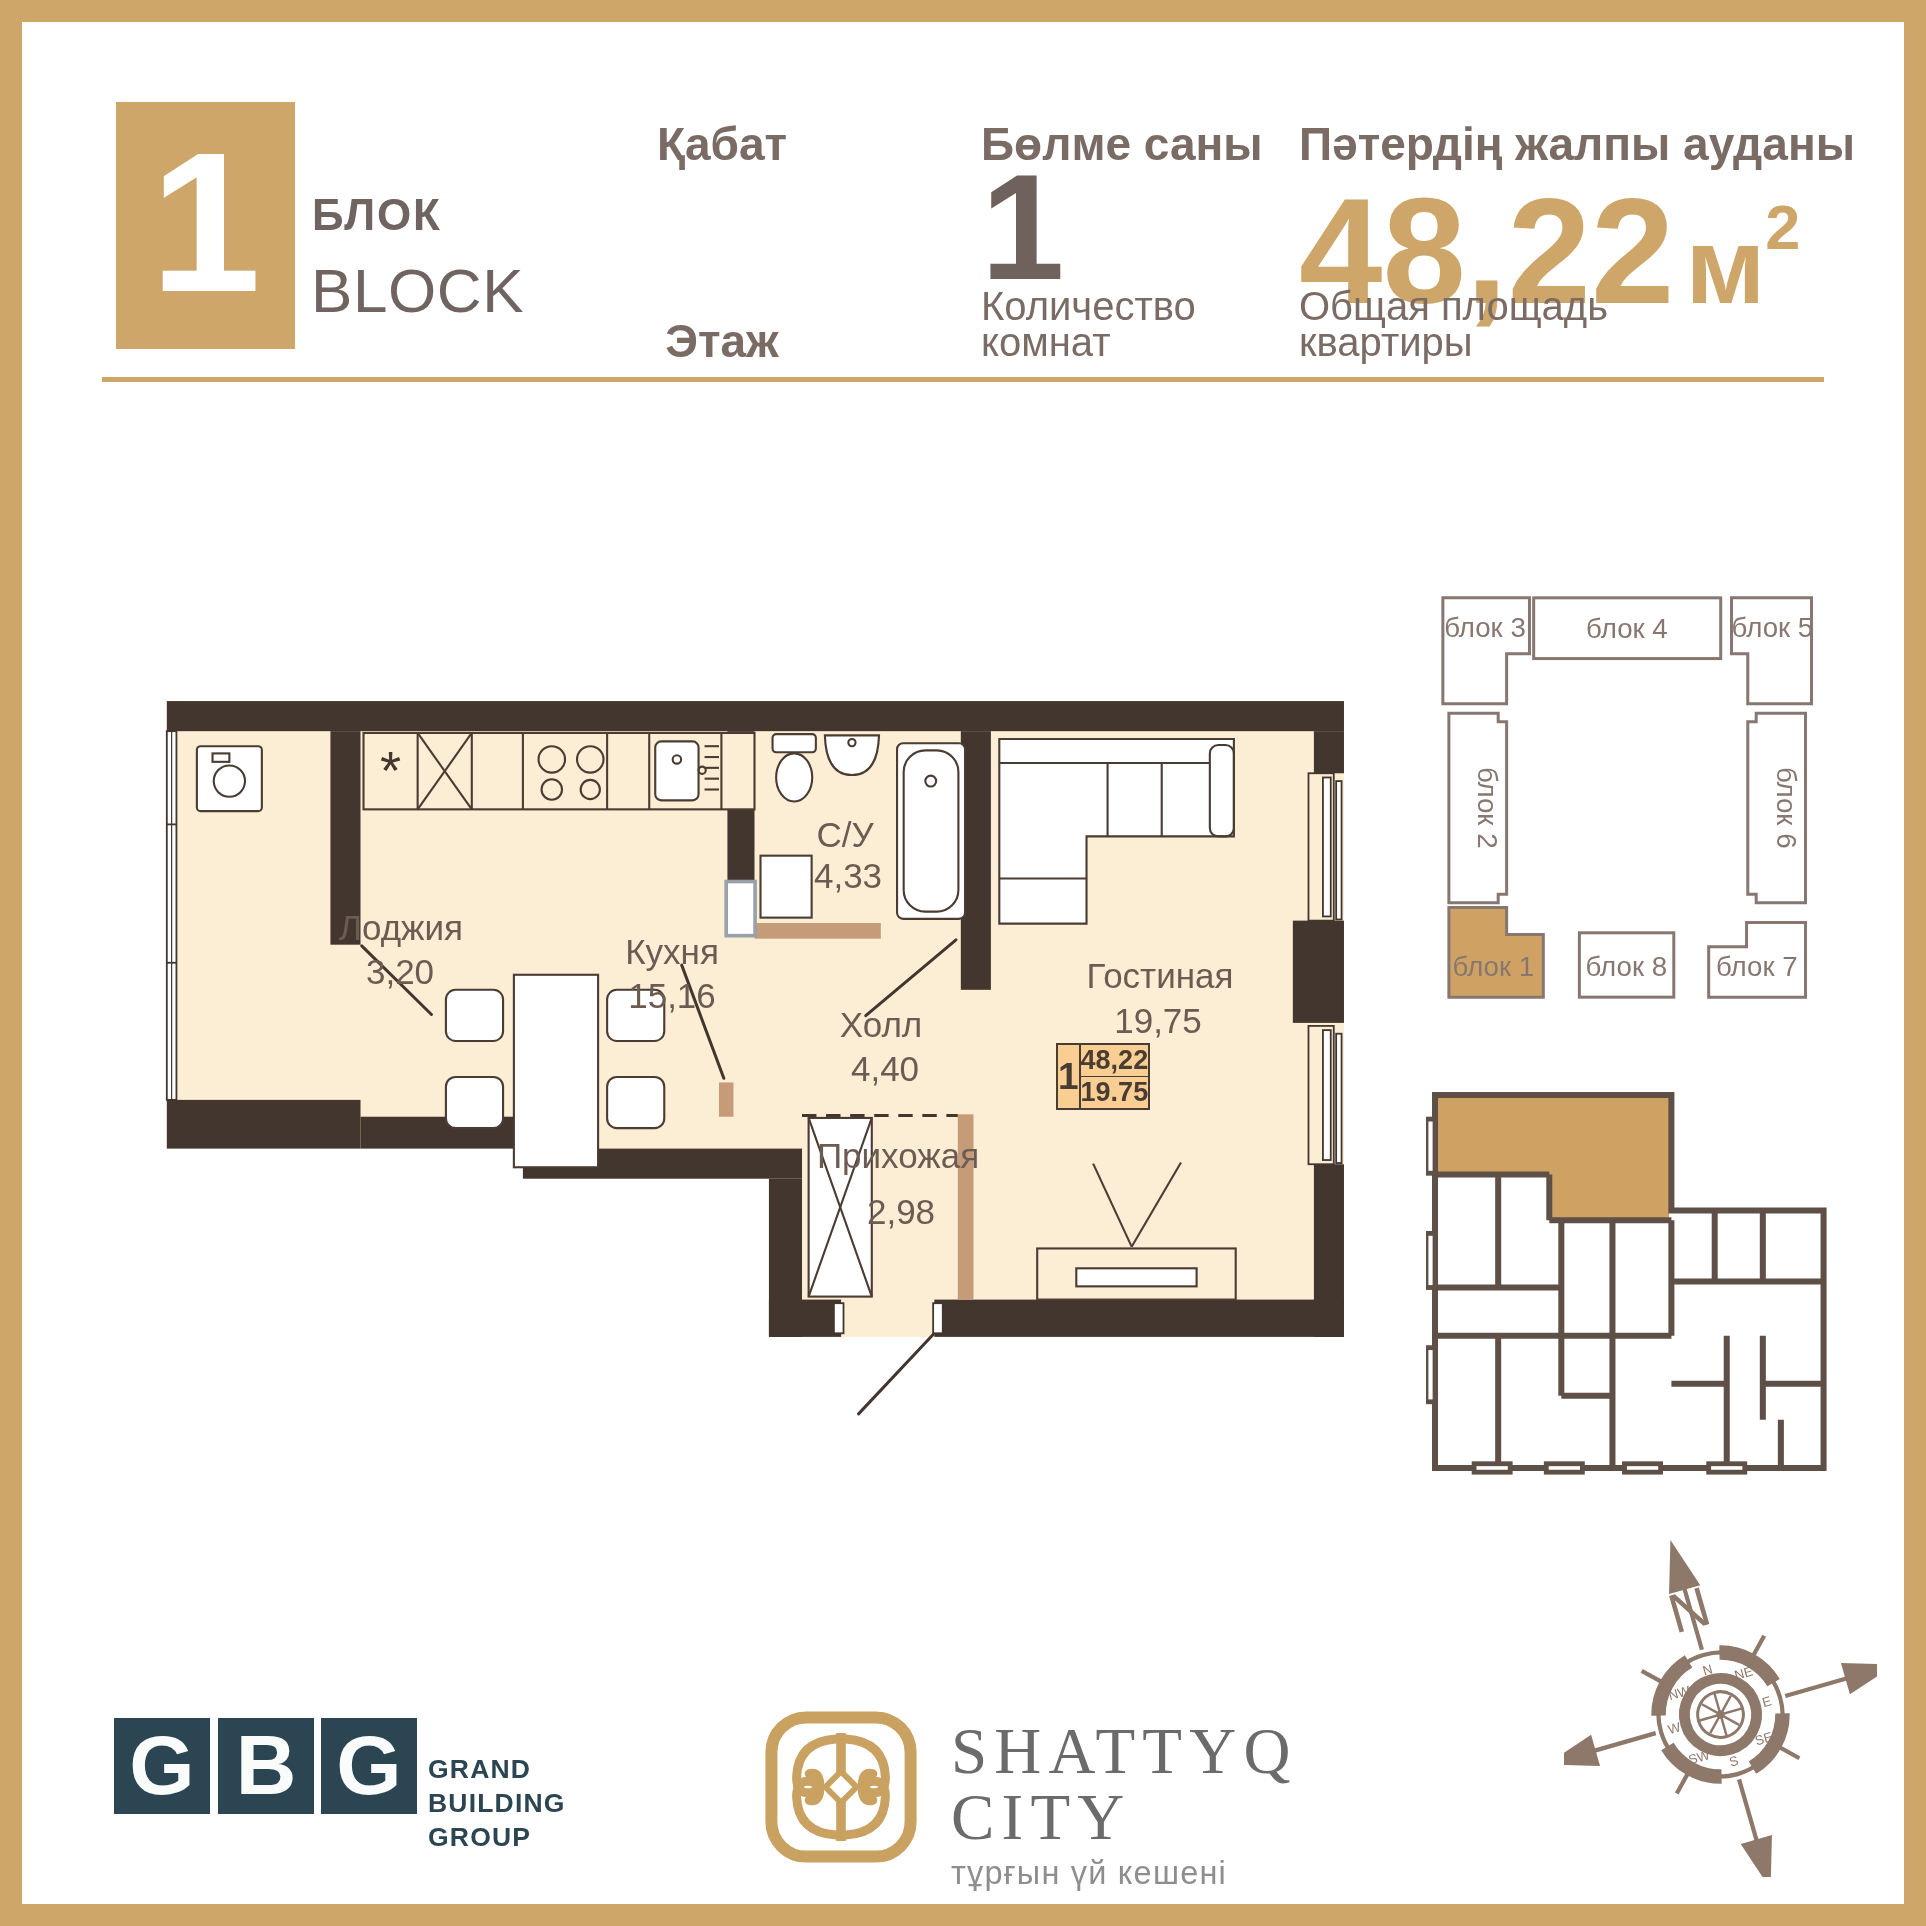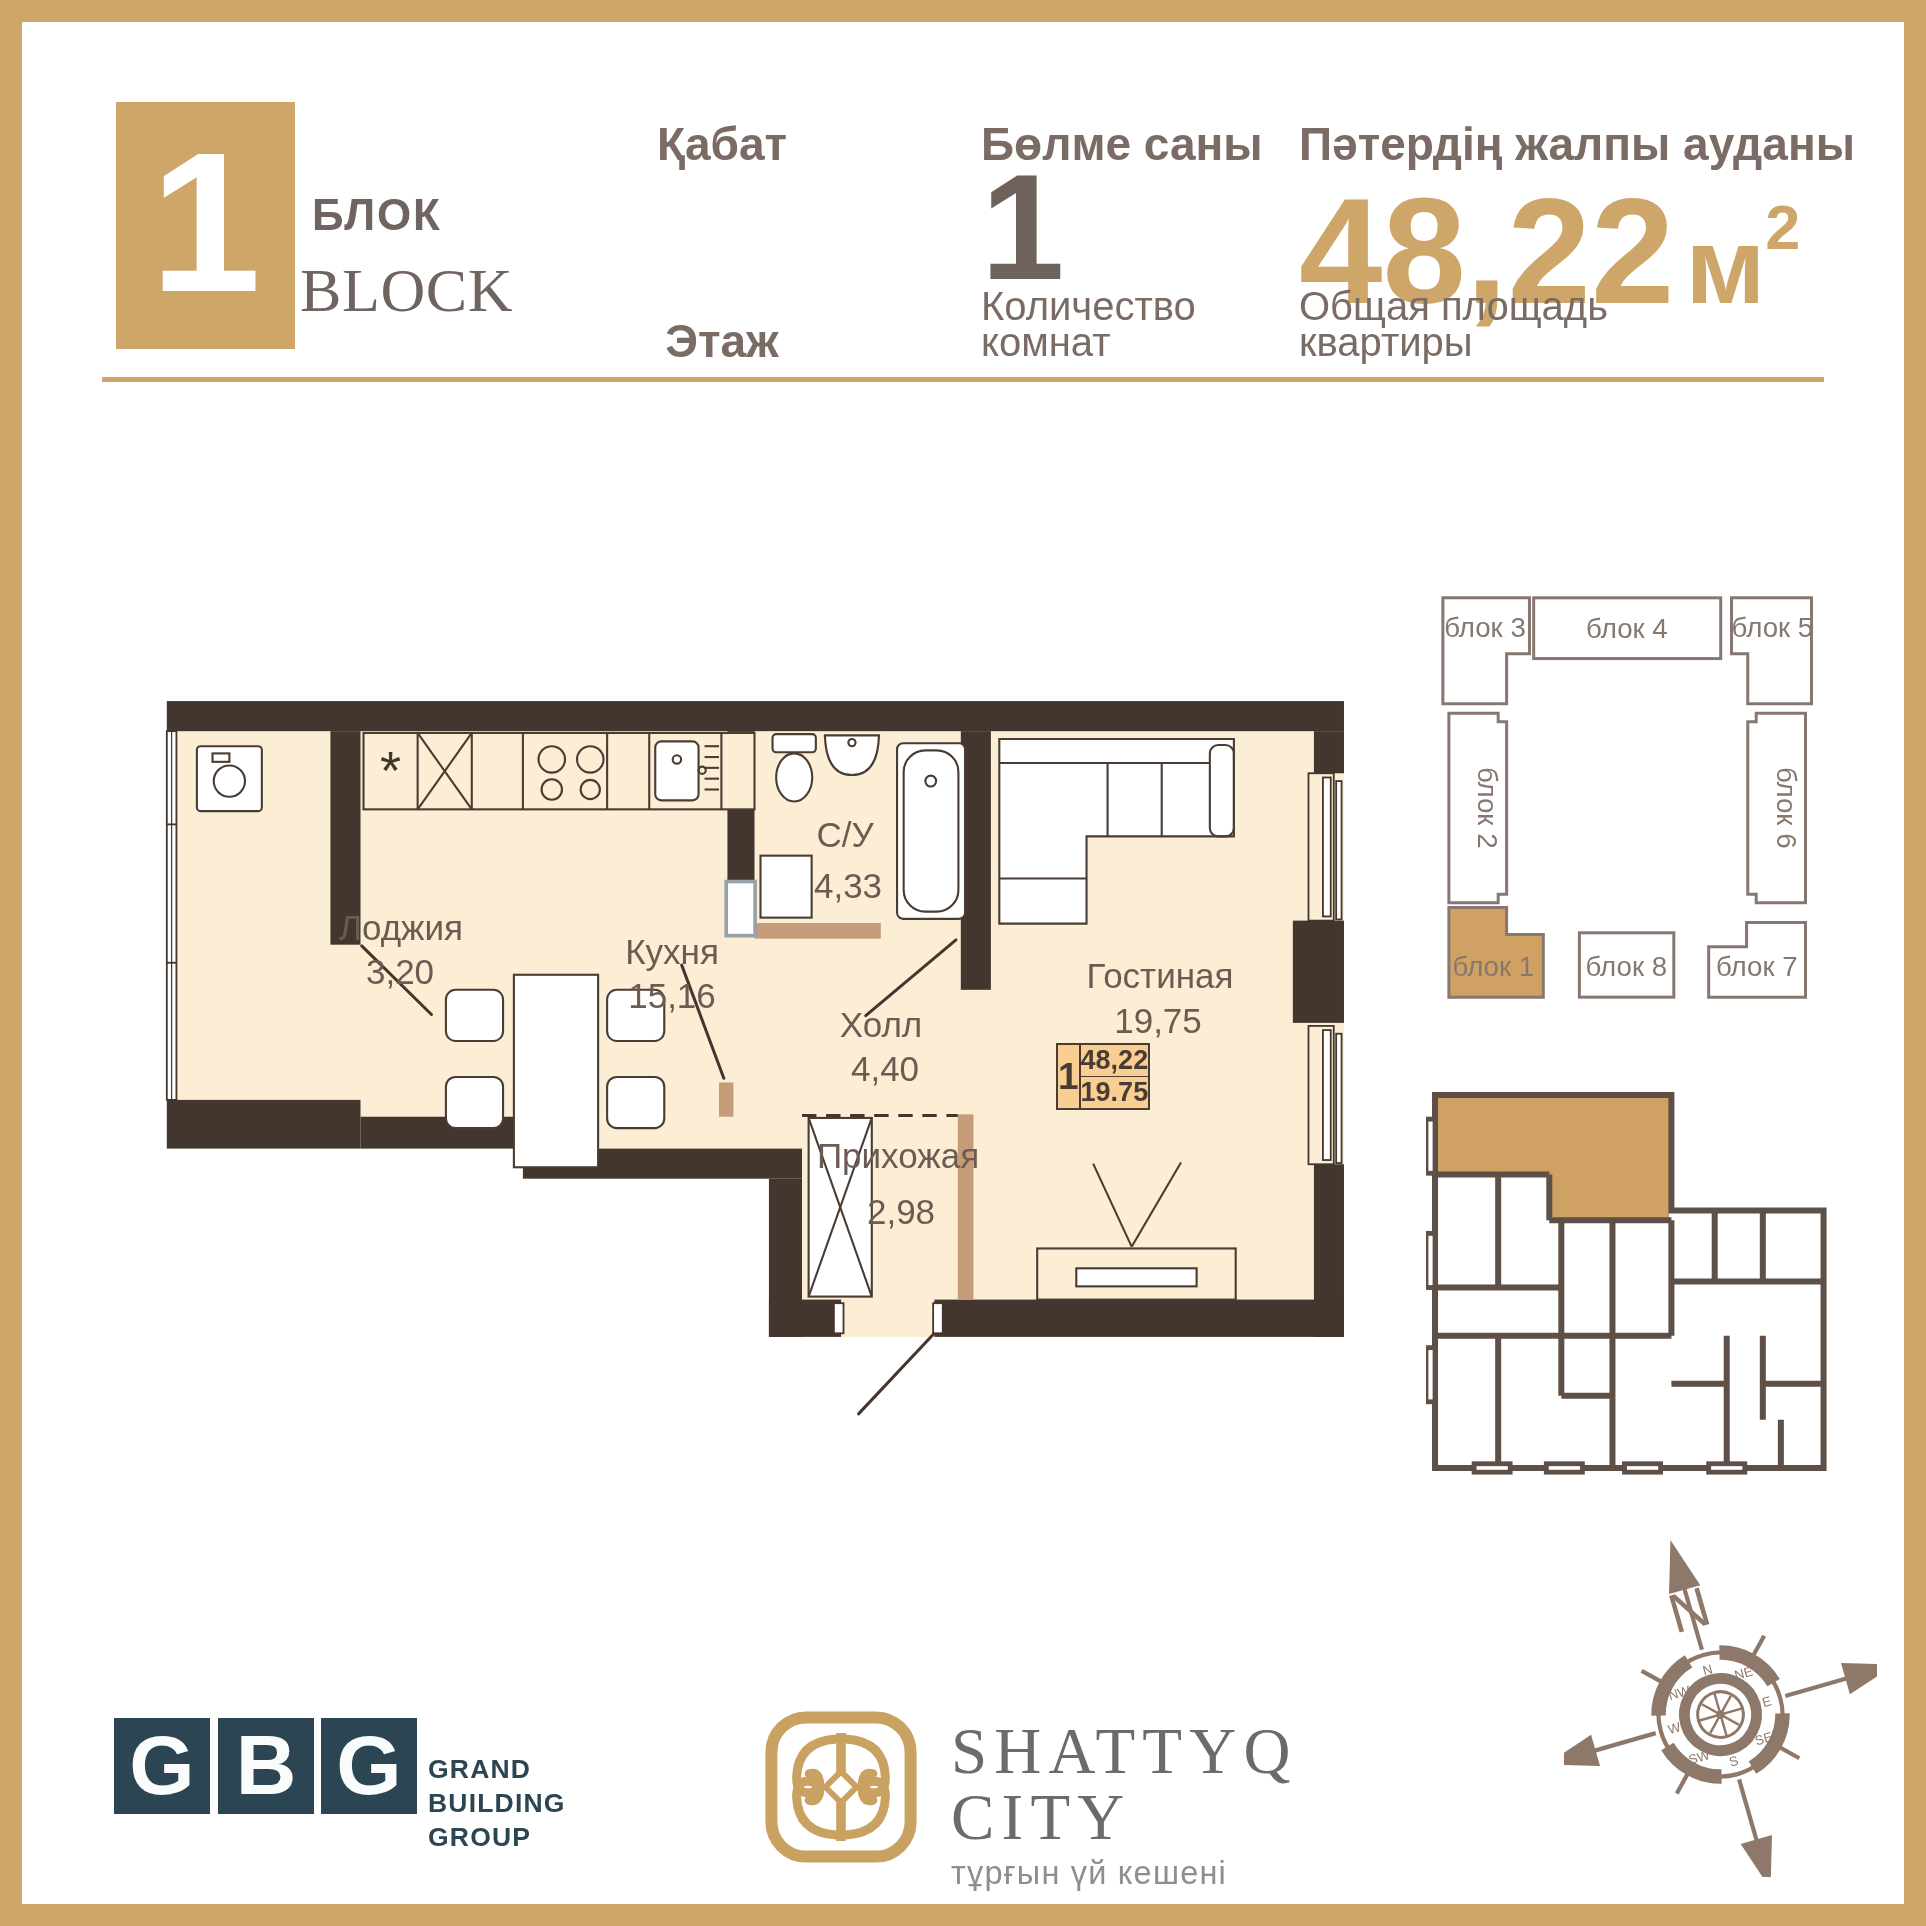--- a/index.html
+++ b/index.html
@@ -5,21 +5,21 @@
   html,body{margin:0;padding:0;background:#fff;}
   .page{position:relative;width:1926px;height:1926px;background:#ffffff;overflow:hidden;
         font-family:"Liberation Sans",sans-serif;}
   .frame{position:absolute;inset:0;border:22px solid #CEA66A;box-sizing:border-box;}
   .abs{position:absolute;}
   .ctr{transform:translateX(-50%);}
   
   .block-square{left:116px;top:102px;width:179px;height:247px;background:#CEA66A;
       color:#fff;font-size:199px;font-weight:700;text-align:center;line-height:241px;}
   .block-word-kz{left:312px;top:190px;font-size:44px;font-weight:700;color:#6F6460;letter-spacing:1.8px;}
-  .block-word-en{left:300px;top:255px;font-size:62px;font-weight:400;color:#6F6460;letter-spacing:0.6px;font-family:Liberation Serif, serif;}
+  .block-word-en{left:311px;top:255px;font-size:62px;font-weight:400;color:#6F6460;letter-spacing:0.6px;}
   .hdr-label{font-size:46px;font-weight:700;color:#7A6B64;white-space:nowrap;}
   .hdr-big{font-size:150px;font-weight:700;line-height:162px;white-space:nowrap;}
   .gold{color:#CEA66A;} .taupe{color:#6F625C;}
   .hdr-sub{font-size:40px;font-weight:400;color:#7A6B64;line-height:36px;white-space:nowrap;}
   .unit{font-size:108px;font-weight:700;margin-left:11px;}
   .unit sup{font-size:63px;vertical-align:54px;}
   .rule{left:102px;top:377px;width:1722px;height:5.4px;background:#CEA66A;}
   
   .room-label{position:absolute;transform:translate(-50%,-50%);color:#6C5B52;
       font-size:35px;white-space:nowrap;}
@@ -210,21 +210,21 @@
       </g>
     </g>
     <text x="380" y="172" font-size="90" fill="#42362F" text-anchor="middle">*</text>
   </svg>
 
   <div class="room-label" style="left:401px;top:928px;">Лоджия</div>
   <div class="room-label" style="left:400px;top:972px;">3,20</div>
   <div class="room-label" style="left:672px;top:952px;">Кухня</div>
   <div class="room-label" style="left:672px;top:996px;">15,16</div>
   <div class="room-label" style="left:845px;top:835px;">С/У</div>
-  <div class="room-label" style="left:848px;top:876px;margin-top:10px;">4,33</div>
+  <div class="room-label" style="left:848px;top:876px;">4,33</div>
   <div class="room-label" style="left:881px;top:1025px;">Холл</div>
   <div class="room-label" style="left:885px;top:1069px;">4,40</div>
   <div class="room-label" style="left:1160px;top:976px;">Гостиная</div>
   <div class="room-label" style="left:1158px;top:1021px;">19,75</div>
   <div class="room-label" style="left:898px;top:1156px;">Прихожая</div>
   <div class="room-label" style="left:901px;top:1212px;">2,98</div>
 
   <div class="abs badge">
     <div class="badge-n">1</div>
     <div class="badge-vals">

